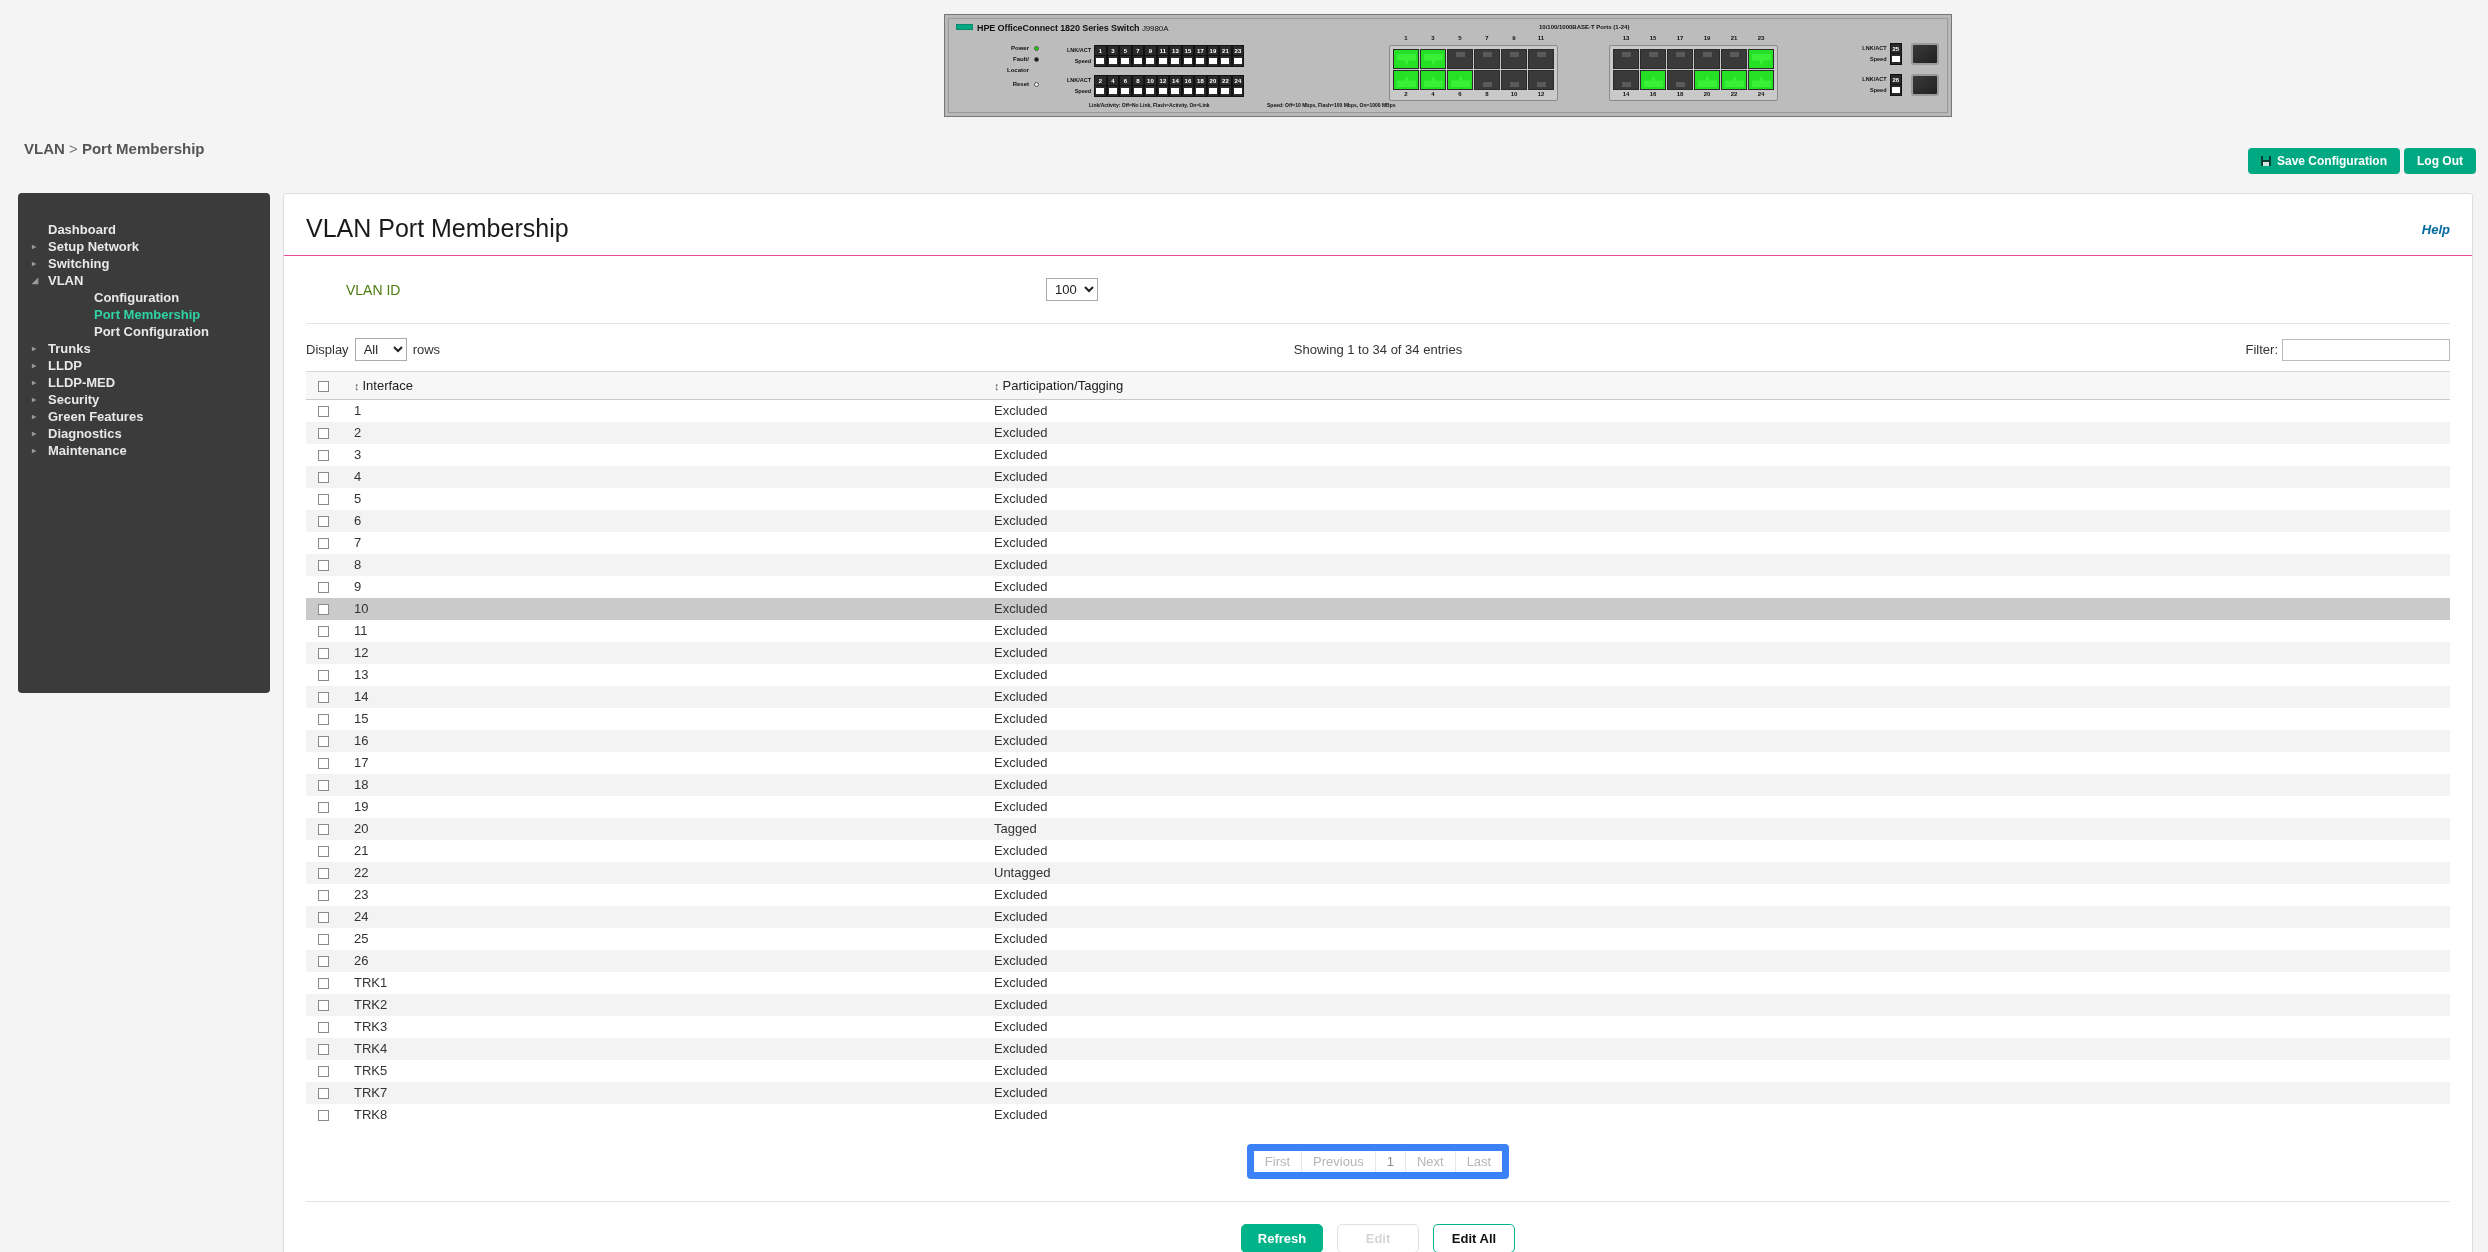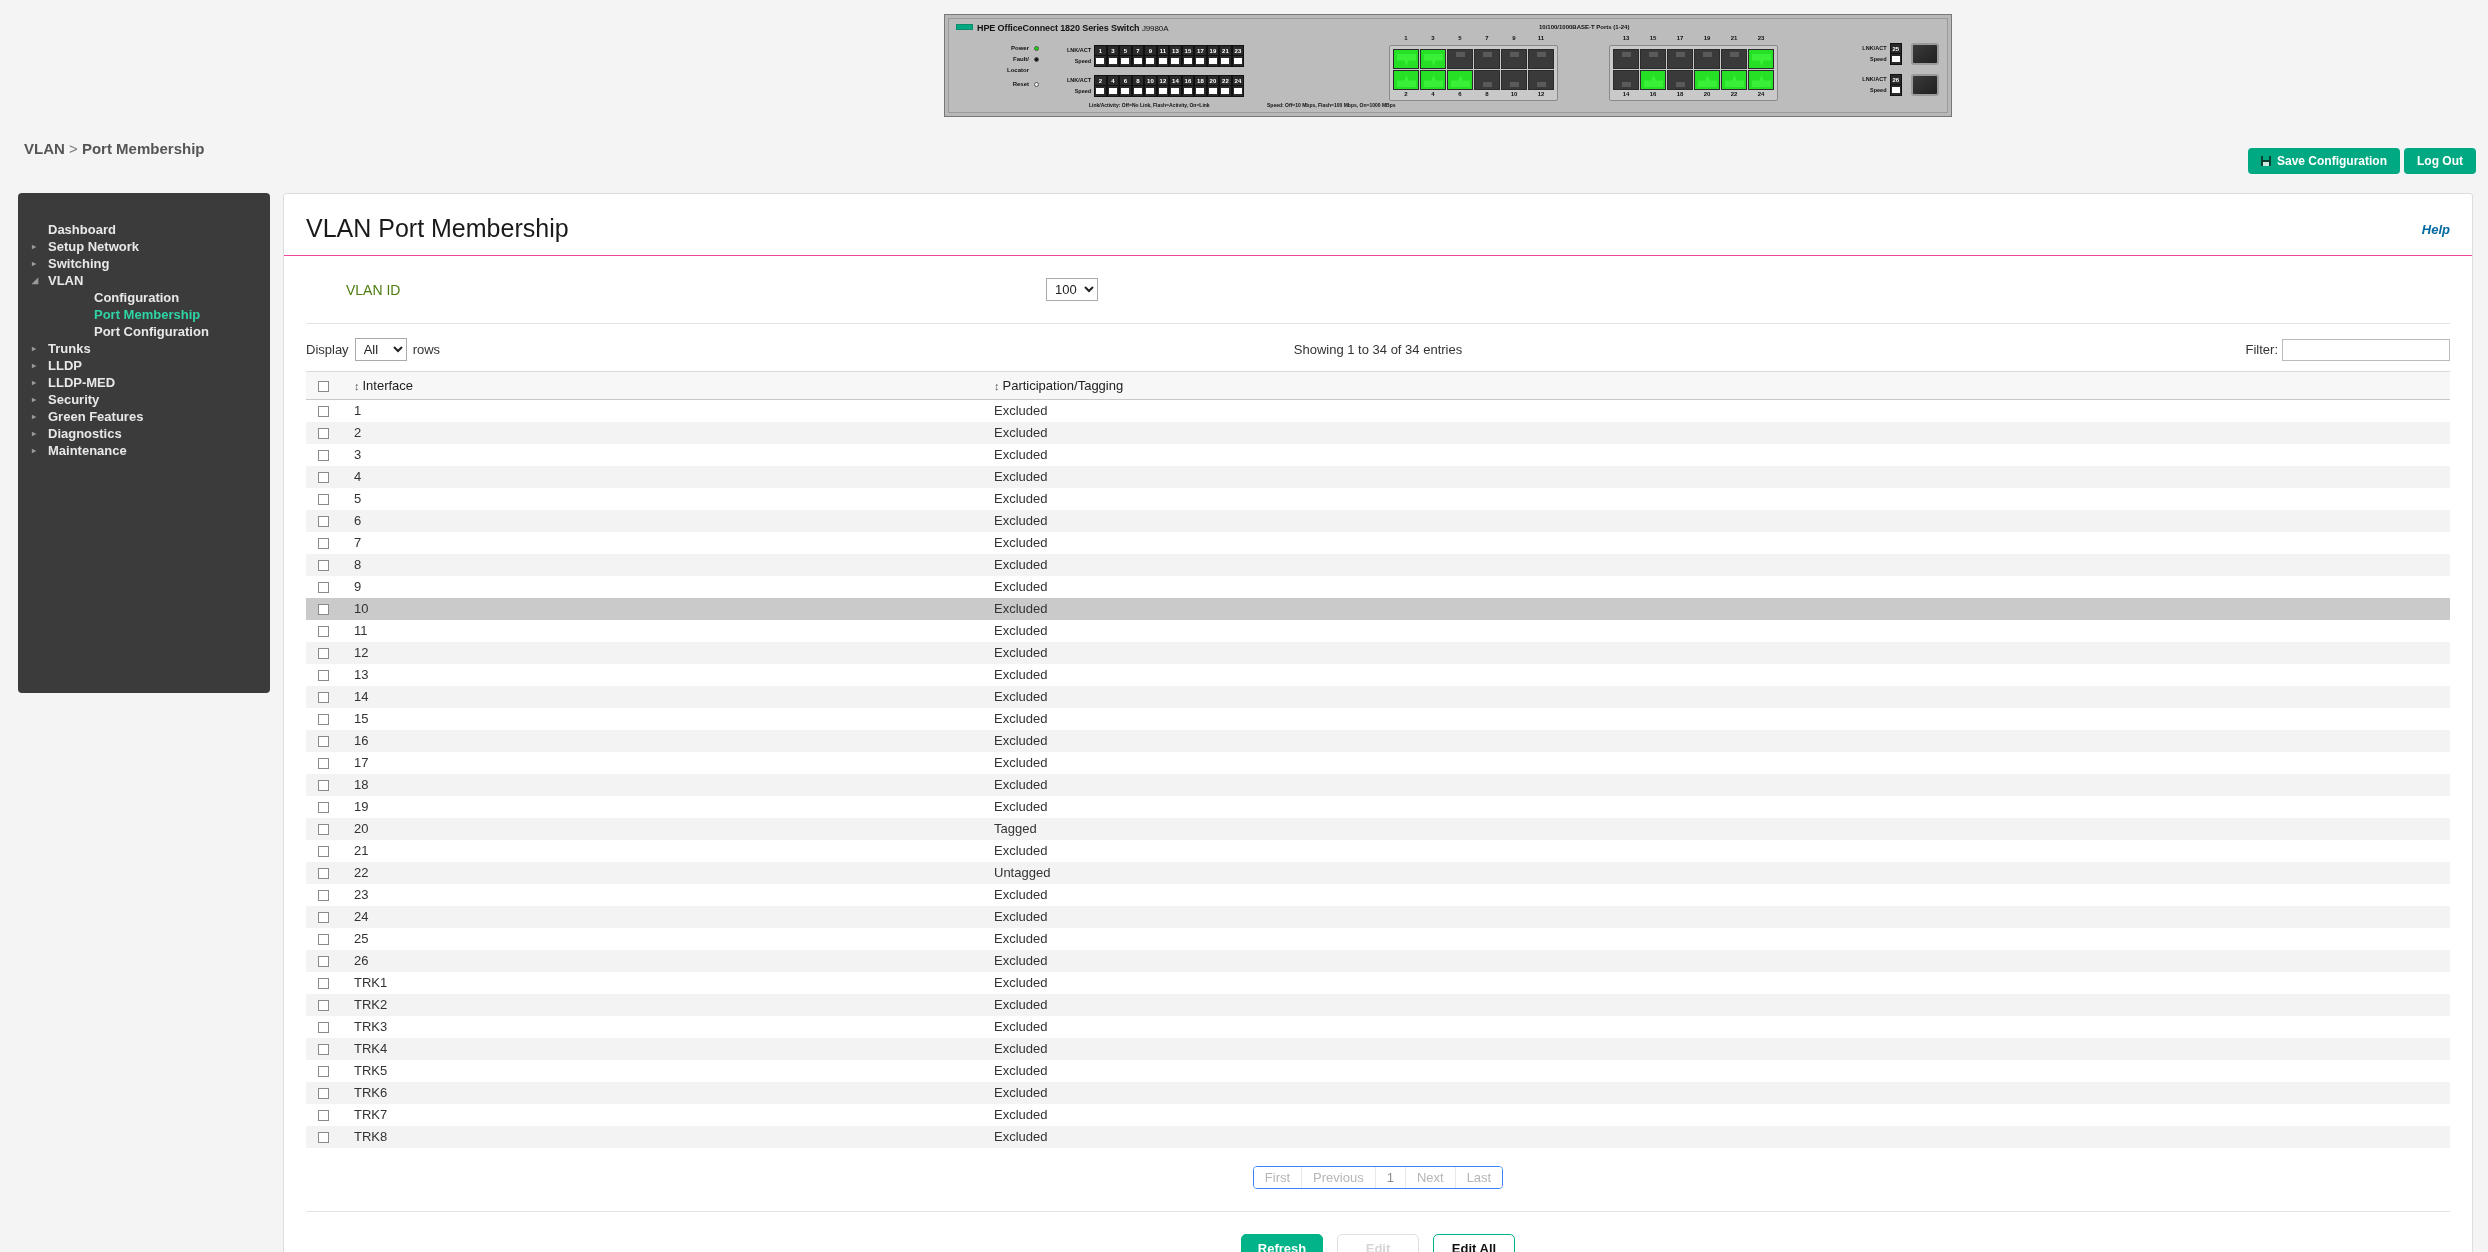--- a/index.html
+++ b/index.html
@@ -349,21 +349,21 @@
     vertical-align: middle;
   }
 
   .pager {
     display: flex;
     justify-content: center;
     padding: 18px 0 16px 0;
   }
   .pager-box {
     display: flex;
-    border: 1px solid #3b82f6;
+    border: 7px solid #3b82f6;
     border-radius: 4px;
     overflow: hidden;
   }
   .pager-box div {
     padding: 3px 11px;
     font-size: 13px;
     color: #b6b6b6;
     border-right: 1px solid #e9e9e9;
     cursor: pointer;
     background: #fff;
@@ -972,25 +972,20 @@
             <td>TRK4</td>
             <td>Excluded</td>
           </tr>
           <tr class="">
             <td class="col-chk" style="padding-left: 12px;"><span class="chkbox"></span></td>
             <td>TRK5</td>
             <td>Excluded</td>
           </tr>
           <tr class="">
             <td class="col-chk" style="padding-left: 12px;"><span class="chkbox"></span></td>
-            <td>TRK6</td>
-            <td>Excluded</td>
-          </tr>
-          <tr class="">
-            <td class="col-chk" style="padding-left: 12px;"><span class="chkbox"></span></td>
             <td>TRK7</td>
             <td>Excluded</td>
           </tr>
           <tr class="">
             <td class="col-chk" style="padding-left: 12px;"><span class="chkbox"></span></td>
             <td>TRK8</td>
             <td>Excluded</td>
           </tr>
         </tbody>
     </table>

